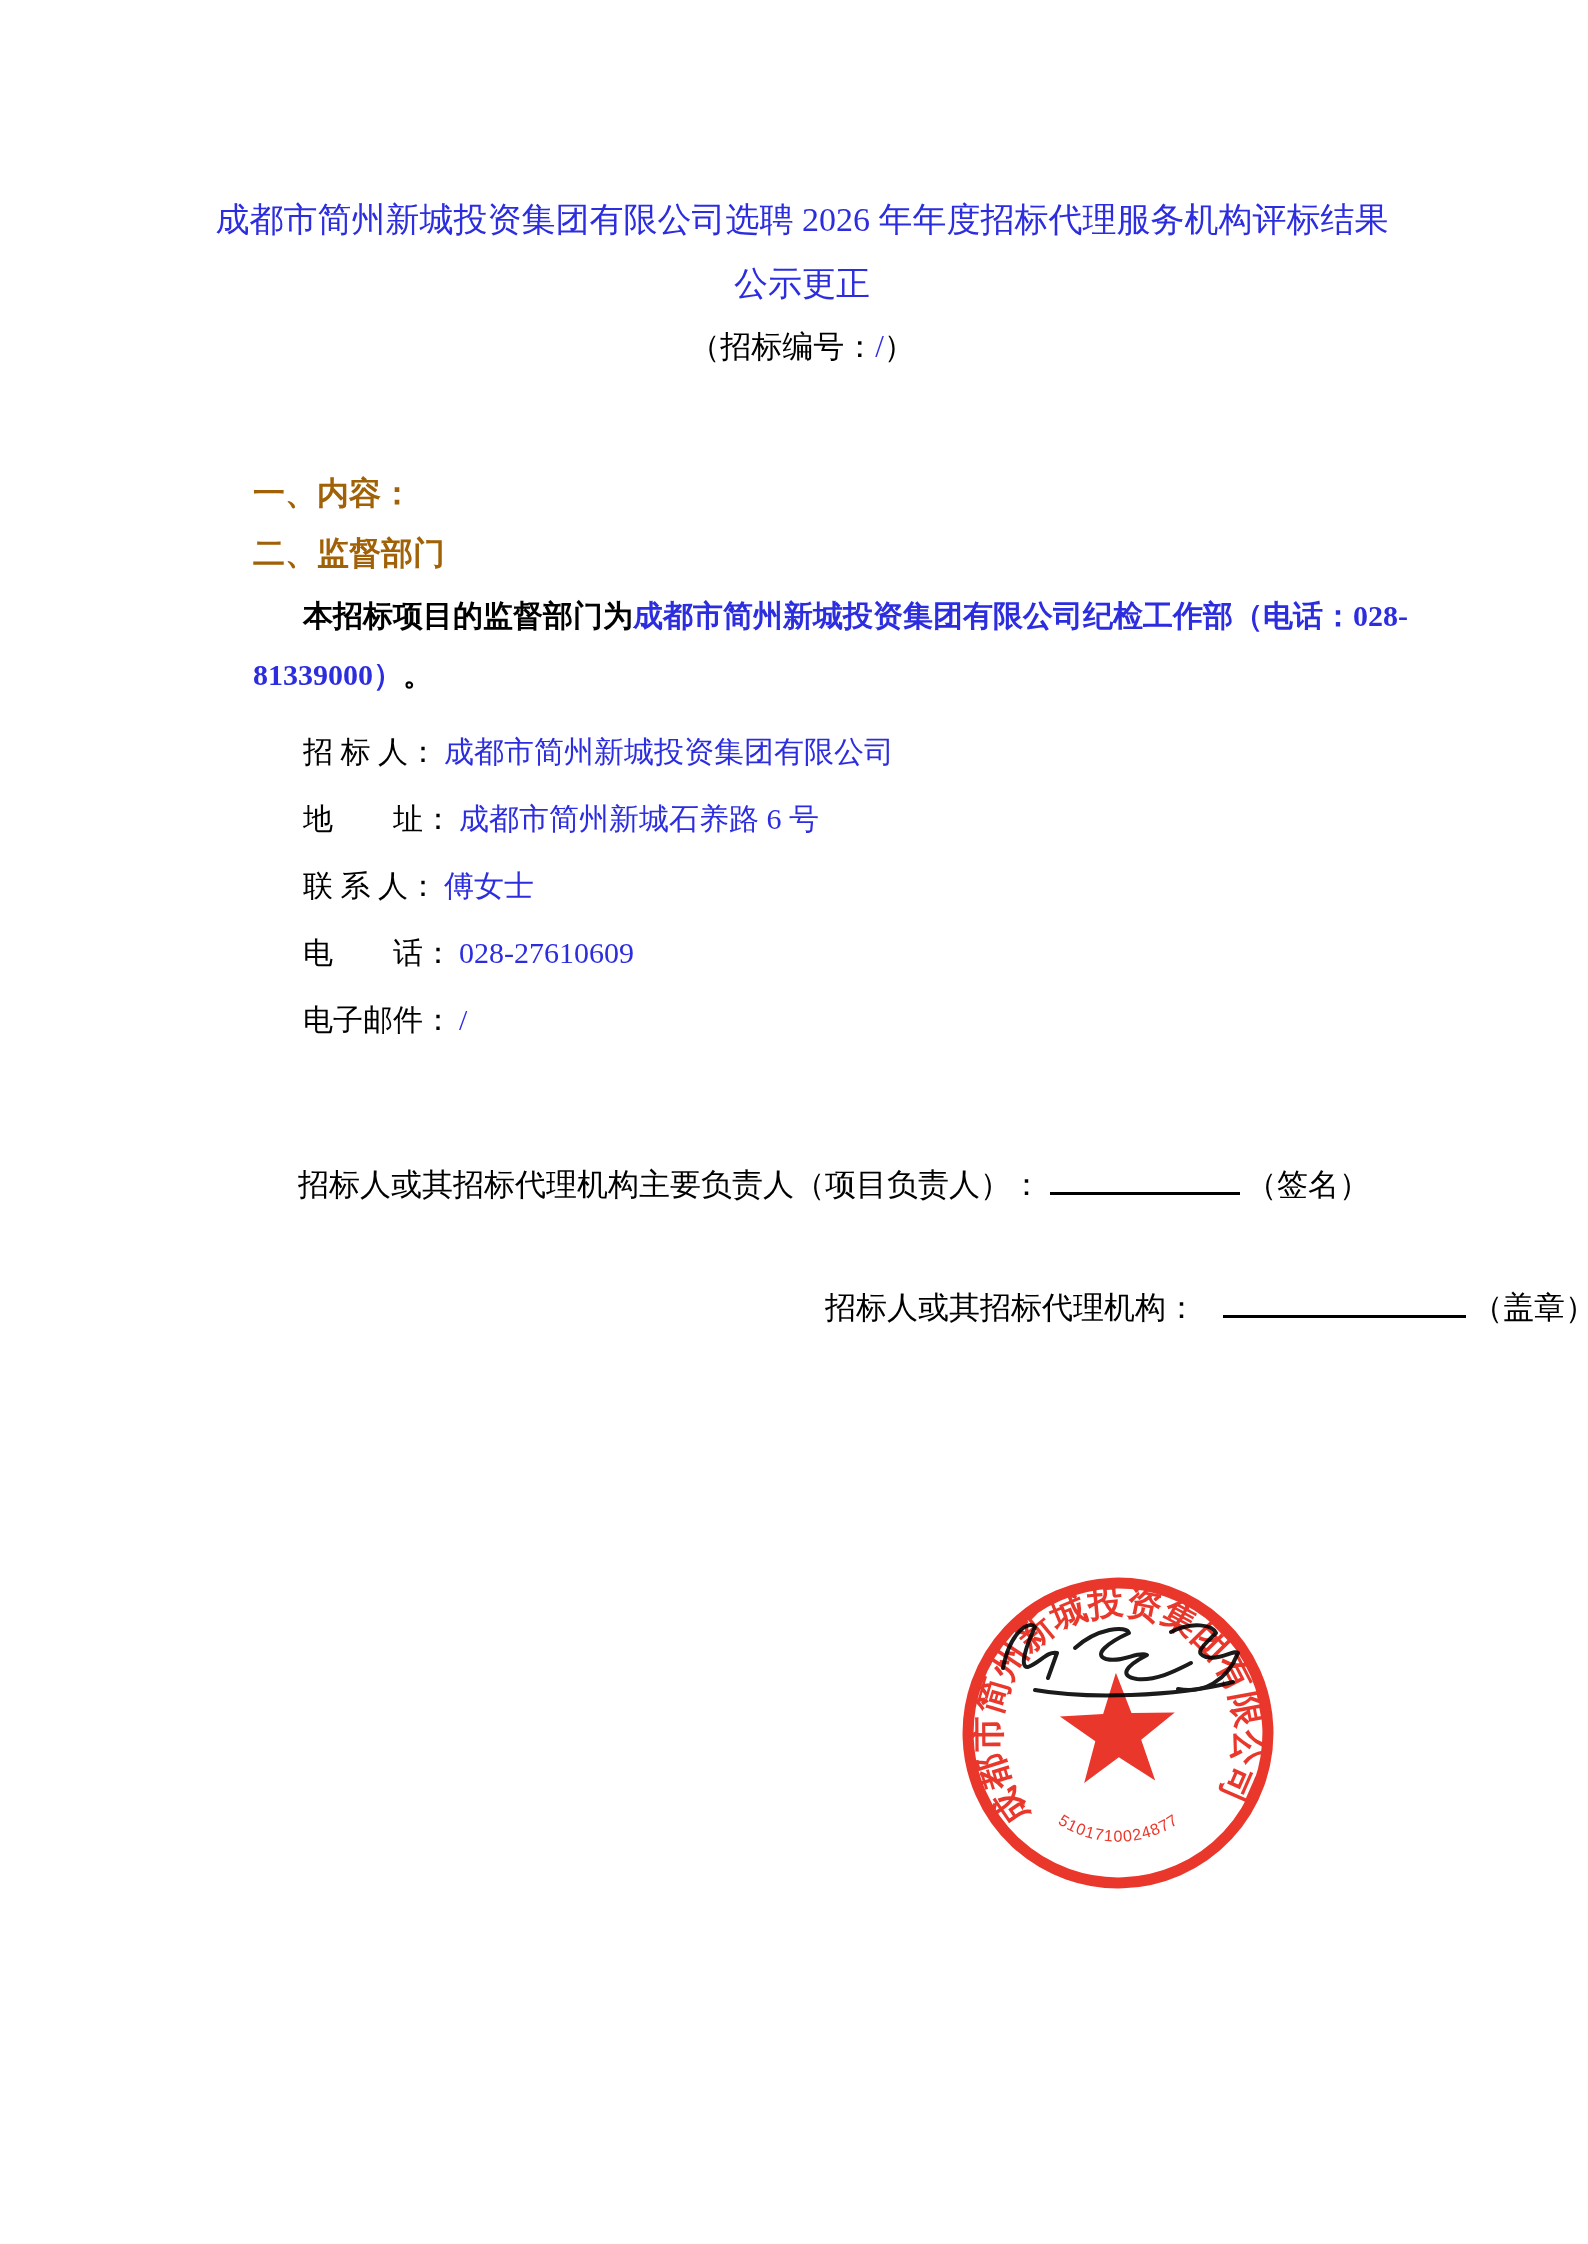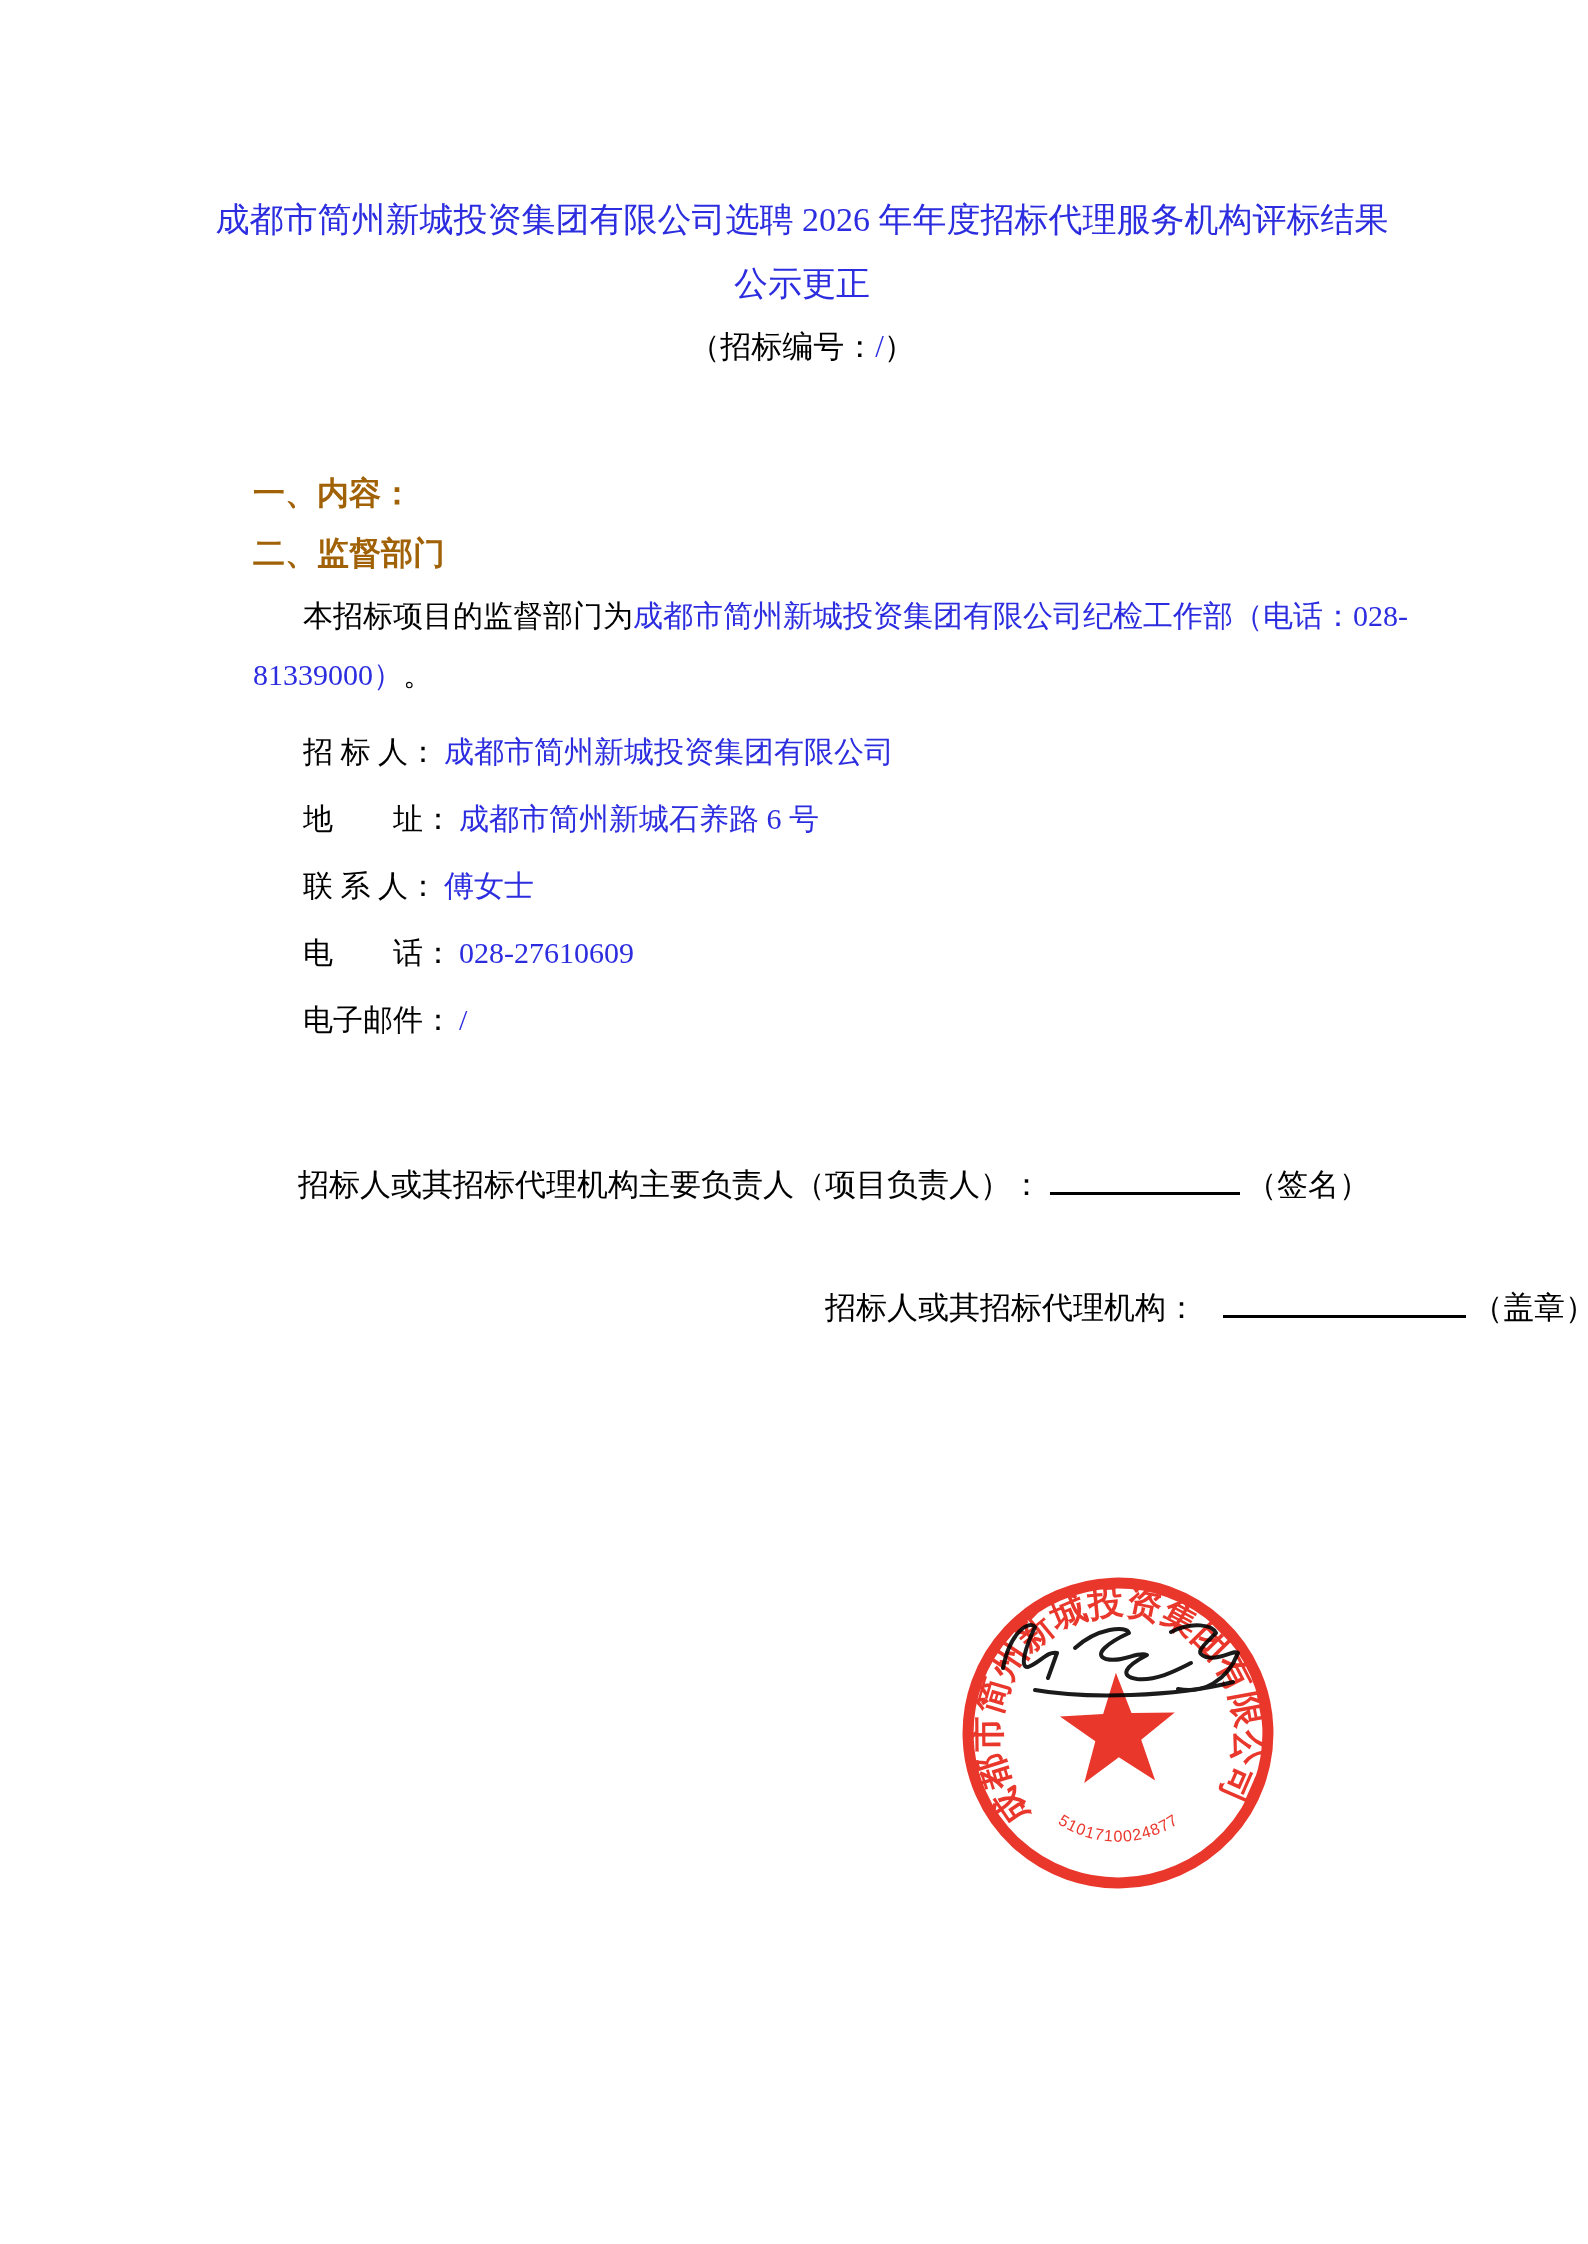--- a/index.html
+++ b/index.html
@@ -35,20 +35,21 @@
   h2.sec-2{margin-top:24px;}
   h2.sec-3{margin-top:12px;}
   p.s1-content{
     margin:26px 0 0 295px;
     font-size:30px;line-height:34px;
   }
   p.s2-content{
     margin:15px 120px 0 245px;
     font-size:30px;line-height:59px;
     text-indent:50px;
+    font-weight:bold;
   }
   .contact-block{margin-left:295px;}
   .contact-block.tenderer{margin-top:30px;}
   .contact-block.agency{margin-top:90px;}
   .contact-row{font-size:30px;line-height:36px;margin-bottom:31px;}
   .contact-block.agency .contact-row{margin-bottom:30px;}
   .contact-row .value{margin-left:6px;}
   .sig-line{font-size:31px;line-height:36px;}
   .sig-line-1{margin:128px 0 0 290px;}
   .sig-line-2{margin:86px 0 0 600px;text-align:right;}

